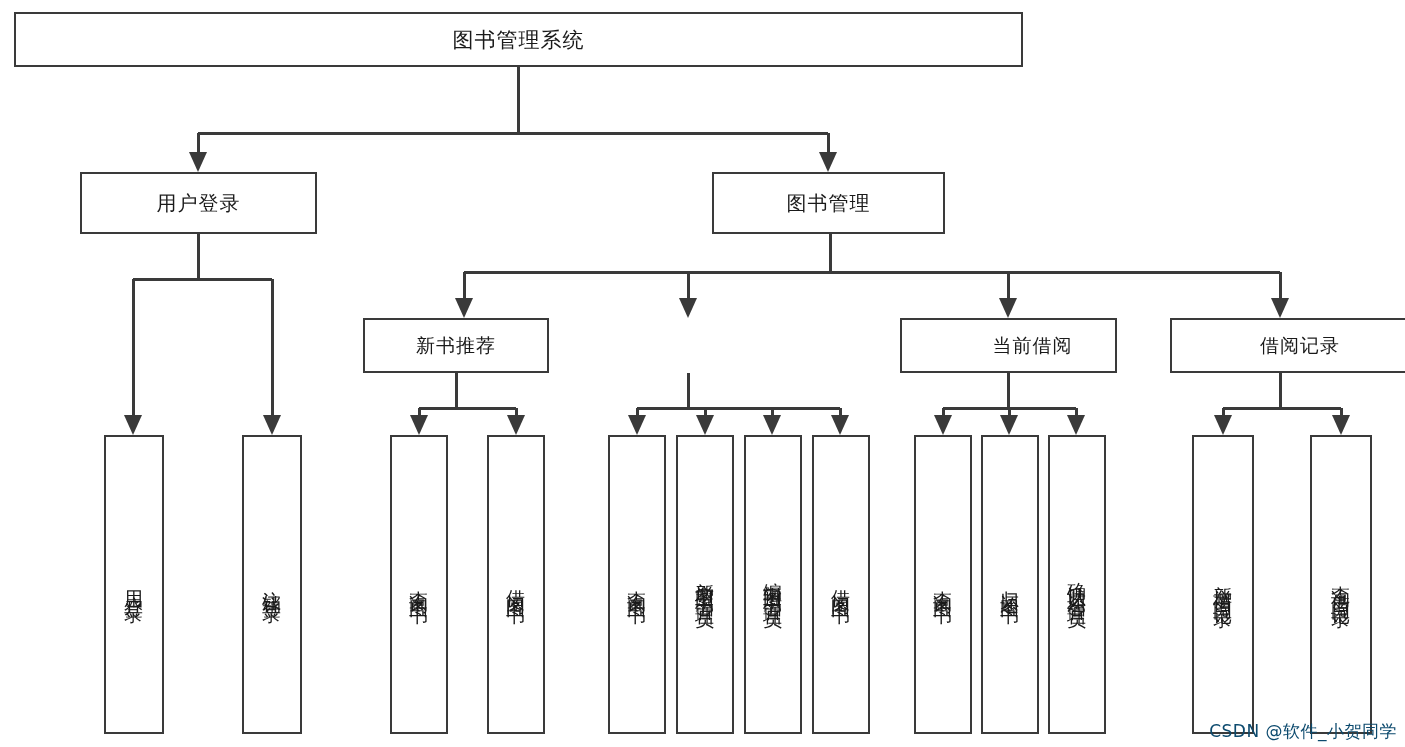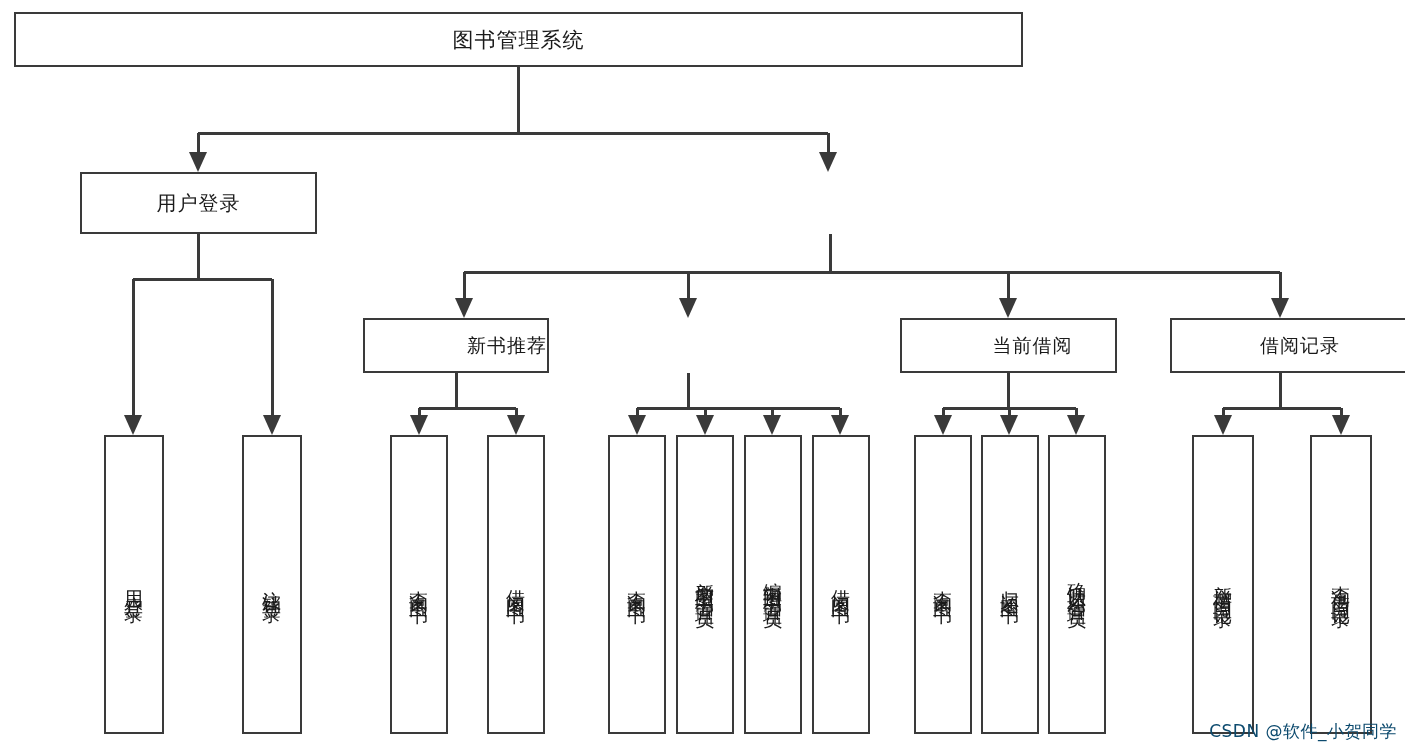--- a/index.html
+++ b/index.html
@@ -139,22 +139,25 @@
       <polygon points="1332,415 1350,415 1341,435" fill="#3a3a3a"></polygon>
     </svg>
 
   <div class="node node-root" style="left: 14px; top: 12px; width: 1009px; height: 55px;">
     <span>图书管理系统</span>
   </div>
 
   <div class="node node-branch" style="left: 80px; top: 172px; width: 237px; height: 62px;">
     <span>用户登录</span>
   </div>
-
-  <div class="node node-sub" style="left: 363px; top: 318px; width: 186px; height: 55px; justify-content: flex-end;">
+  <div class="node node-branch" style="left: 712px; top: 172px; width: 233px; height: 62px;">
+    <span>图书管理</span>
+  </div>
+
+  <div class="node node-sub" style="left: 363px; top: 318px; width: 186px; height: 55px;">
     <span>新书推荐</span>
   </div>
   <div class="node node-sub" style="left: 900px; top: 318px; width: 217px; height: 55px; padding-left: 48px;">
     <span>当前借阅</span>
   </div>
   <div class="node node-sub" style="left: 1170px; top: 318px; width: 260px; height: 55px;">
     <span>借阅记录</span>
   </div>
 
   <div id="leaf-host">

